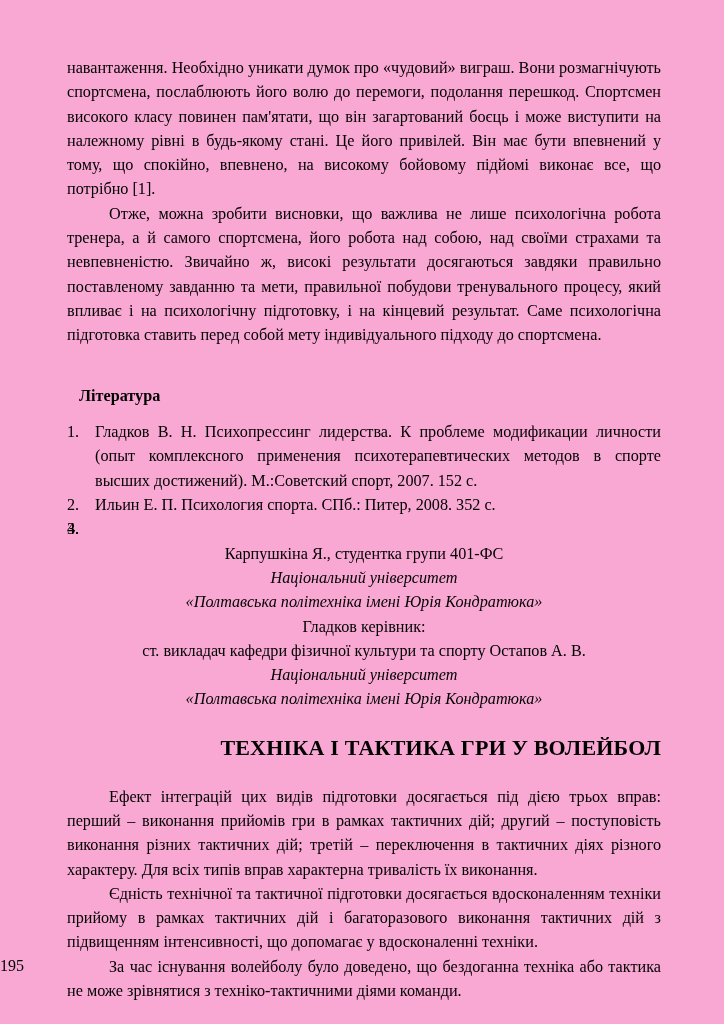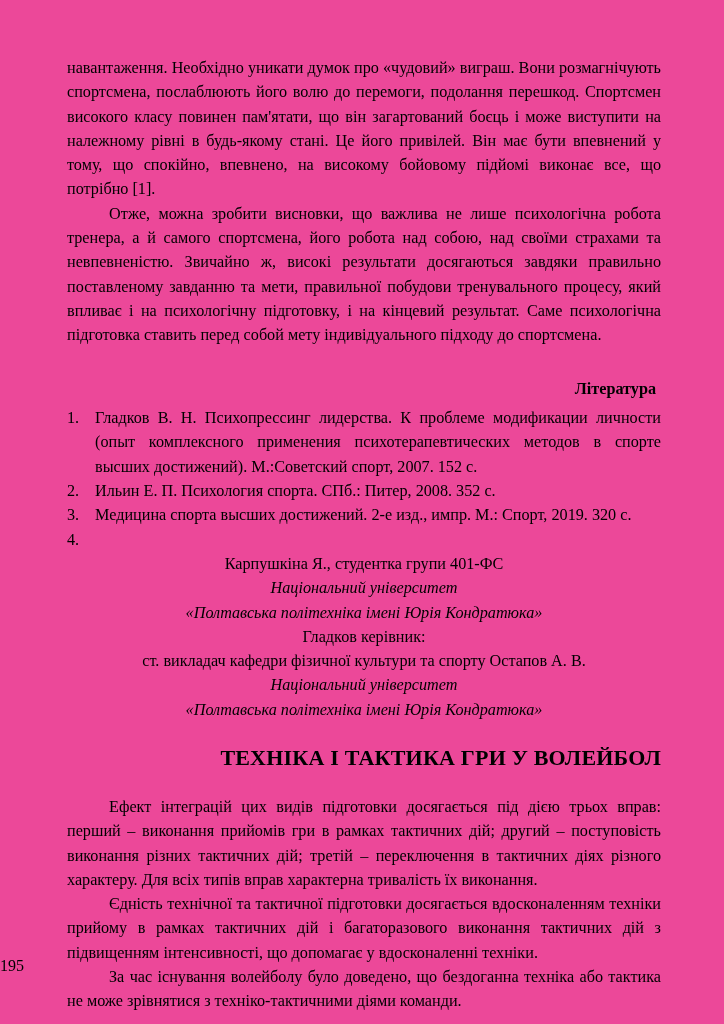--- a/index.html
+++ b/index.html
@@ -6,21 +6,21 @@
   html, body {
     margin: 0;
     padding: 0;
     background: #ffffff;
   }
 
   .page {
     position: relative;
     width: 724px;
     height: 1024px;
-    background: #ec4899;
+    background: #f9a8d4;
     margin: 0 auto;
     overflow: hidden;
     font-family: "Liberation Serif", "DejaVu Serif", serif;
     color: #000000;
     box-sizing: border-box;
   }
 
   .content {
     position: absolute;
     left: 67px;
@@ -40,25 +40,25 @@
 
   p.body-para {
     text-indent: 42px;
   }
 
   p.body-para-noindent {
     text-indent: 0;
   }
 
   .section-heading {
-    margin: 5px;
+    margin: 12px;
     font-size: 16.2px;
     line-height: 24.3px;
     font-weight: bold;
-    text-align: right;
+    text-align: left;
   }
 
   .spacer-para {
     height: 24.3px;
   }
 
   
   .refs {
     margin: 0;
     padding: 0;
@@ -136,21 +136,21 @@
     <div class="section-heading">Література</div>
 
     <ol class="refs">
       <li>
         <span class="ref-num">1.</span><span>Гладков В. Н. Психопрессинг лидерства. К проблеме модификации личности (опыт комплексного применения психотерапевтических методов в спорте высших достижений). М.:Советский спорт, 2007. 152 с.</span>
       </li>
       <li>
         <span class="ref-num">2.</span><span>Ильин Е. П. Психология спорта. СПб.: Питер, 2008. 352 с.</span>
       </li>
       <li>
-        <span class="ref-num">3.</span><span>Медицина спорта высших достижений. 2-е изд., импр. М.: Спорт, 2019. 320 с.</span>
+        <span class="ref-num">3.</span>
       </li>
       <li>
         <span class="ref-num">4.</span>
       </li>
     </ol>
 
     <div class="spacer-para"></div>
 
     <div class="attribution">
       <div class="line">Карпушкіна Я., студентка групи 401-ФС</div>

